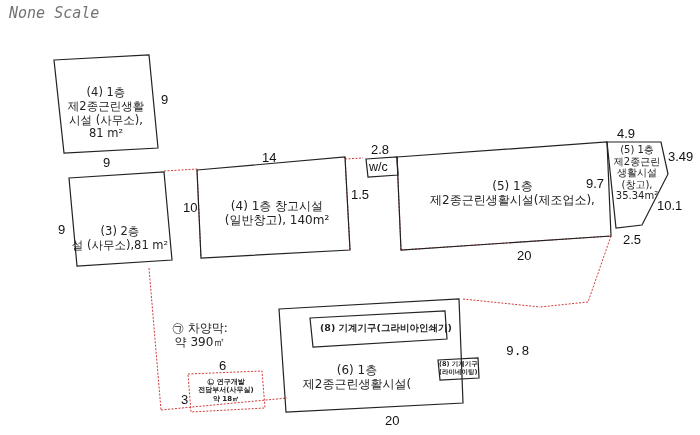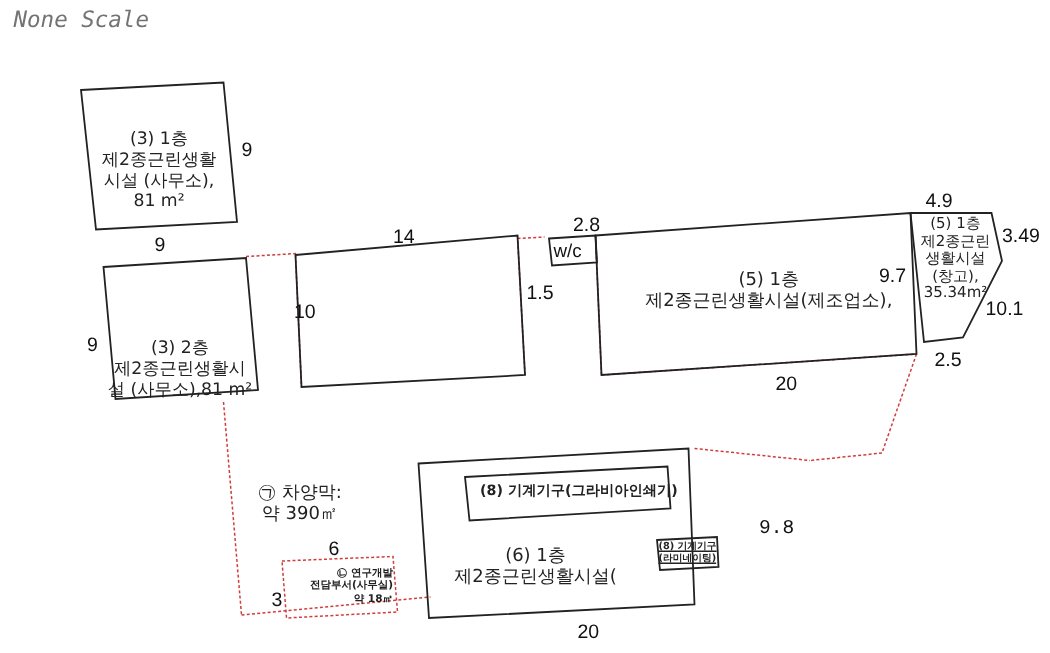--- a/index.html
+++ b/index.html
@@ -58,42 +58,43 @@
 
     <polygon points="310,318 445,311 447,339 313,347"></polygon>
 
     <polygon points="438,360 478,358 479,378 440,380"></polygon>
   </g>
 </svg>
 
 <div class="scale-label">None Scale</div>
 
 <div class="lbl room" style="left:60px; top:86px; width:92px; font-size:11.5px;">
-  <div>(3) 1층</div>
+  <div>(4) 1층</div>
   <div>제2종근린생활</div>
   <div>시설 (사무소),</div>
   <div>81 m²</div>
 </div>
 <div class="dim" style="left:161px; top:92px;">9</div>
 <div class="dim" style="left:103px; top:155px;">9</div>
 
 <div class="lbl room" style="left:70px; top:193px; width:100px; font-size:11.5px;margin-top:32px;">
   <div>(3) 2층</div>
-  <div>제2종근린생활시</div>
   <div>설 (사무소),81 m²</div>
 </div>
 <div class="dim" style="left:58px; top:222px;">9</div>
-<div class="dim" style="left:183px; top:200px;margin-left:13px;">10</div>
+<div class="dim" style="left:183px; top:200px;">10</div>
 
 <div class="lbl room" style="left:212px; top:199px; width:130px; font-size:12px;">
+  <div>(4) 1층 창고시설</div>
+  <div>(일반창고), 140m²</div>
 </div>
 <div class="dim" style="left:262px; top:150px;">14</div>
 
 <div class="dim" style="left:369px; top:160px; font-size:12.5px;">w/c</div>
-<div class="dim" style="left:371px; top:142px;margin-left:11px;">2.8</div>
+<div class="dim" style="left:371px; top:142px;">2.8</div>
 <div class="dim" style="left:351px; top:161px;margin-top:26px;">1.5</div>
 
 <div class="lbl room" style="left:420px; top:179px; width:185px; font-size:12px;">
   <div>(5) 1층</div>
   <div>제2종근린생활시설(제조업소),</div>
 </div>
 <div class="dim" style="left:586px; top:176px;">9.7</div>
 <div class="dim" style="left:517px; top:248px;">20</div>
 
 <div class="lbl room" style="left:607px; top:144px; width:60px; font-size:10px; line-height:1.15;">
@@ -103,36 +104,36 @@
   <div>(창고),</div>
   <div>35.34m²</div>
 </div>
 <div class="dim" style="left:617px; top:126px;">4.9</div>
 <div class="dim" style="left:668px; top:149px;">3.49</div>
 <div class="dim" style="left:657px; top:198px;">10.1</div>
 <div class="dim" style="left:623px; top:232px;">2.5</div>
 
 <div class="lbl" style="left:320px; top:322px; width:120px; font-size:9.5px; font-weight:bold;">(8) 기계기구(그라비아인쇄기)</div>
 
-<div class="lbl tiny" style="left:439px; top:361px; width:28px;text-decoration:underline;">
+<div class="lbl tiny" style="left:439px; top:361px; width:28px;">
   <div>(8) 기계기구</div>
   <div>(라미네이팅)</div>
 </div>
 
 <div class="lbl room" style="left:292px; top:363px; width:130px; font-size:12px;">
   <div>(6) 1층</div>
   <div>제2종근린생활시설(</div>
 </div>
 <div class="dim" style="left:506px; top:344px;font-family:Liberation Mono, monospace;">9.8</div>
 <div class="dim" style="left:385px; top:413px;">20</div>
 
 <div class="lbl room" style="left:172px; top:321px; text-align:center; font-size:12px;">
   <div>㉠ 차양막:</div>
   <div>약 390㎡</div>
 </div>
 
-<div class="lbl tiny" style="left:190px; top:378px; width:72px; font-size:7px;text-align:right;">
+<div class="lbl tiny" style="left:190px; top:378px; width:72px; font-size:7px;">
   <div>㉡ 연구개발</div>
   <div>전담부서(사무실)</div>
   <div>약 18㎡</div>
 </div>
 <div class="dim" style="left:219px; top:358px;">6</div>
 <div class="dim" style="left:181px; top:392px;">3</div>
 
 </body></html>

